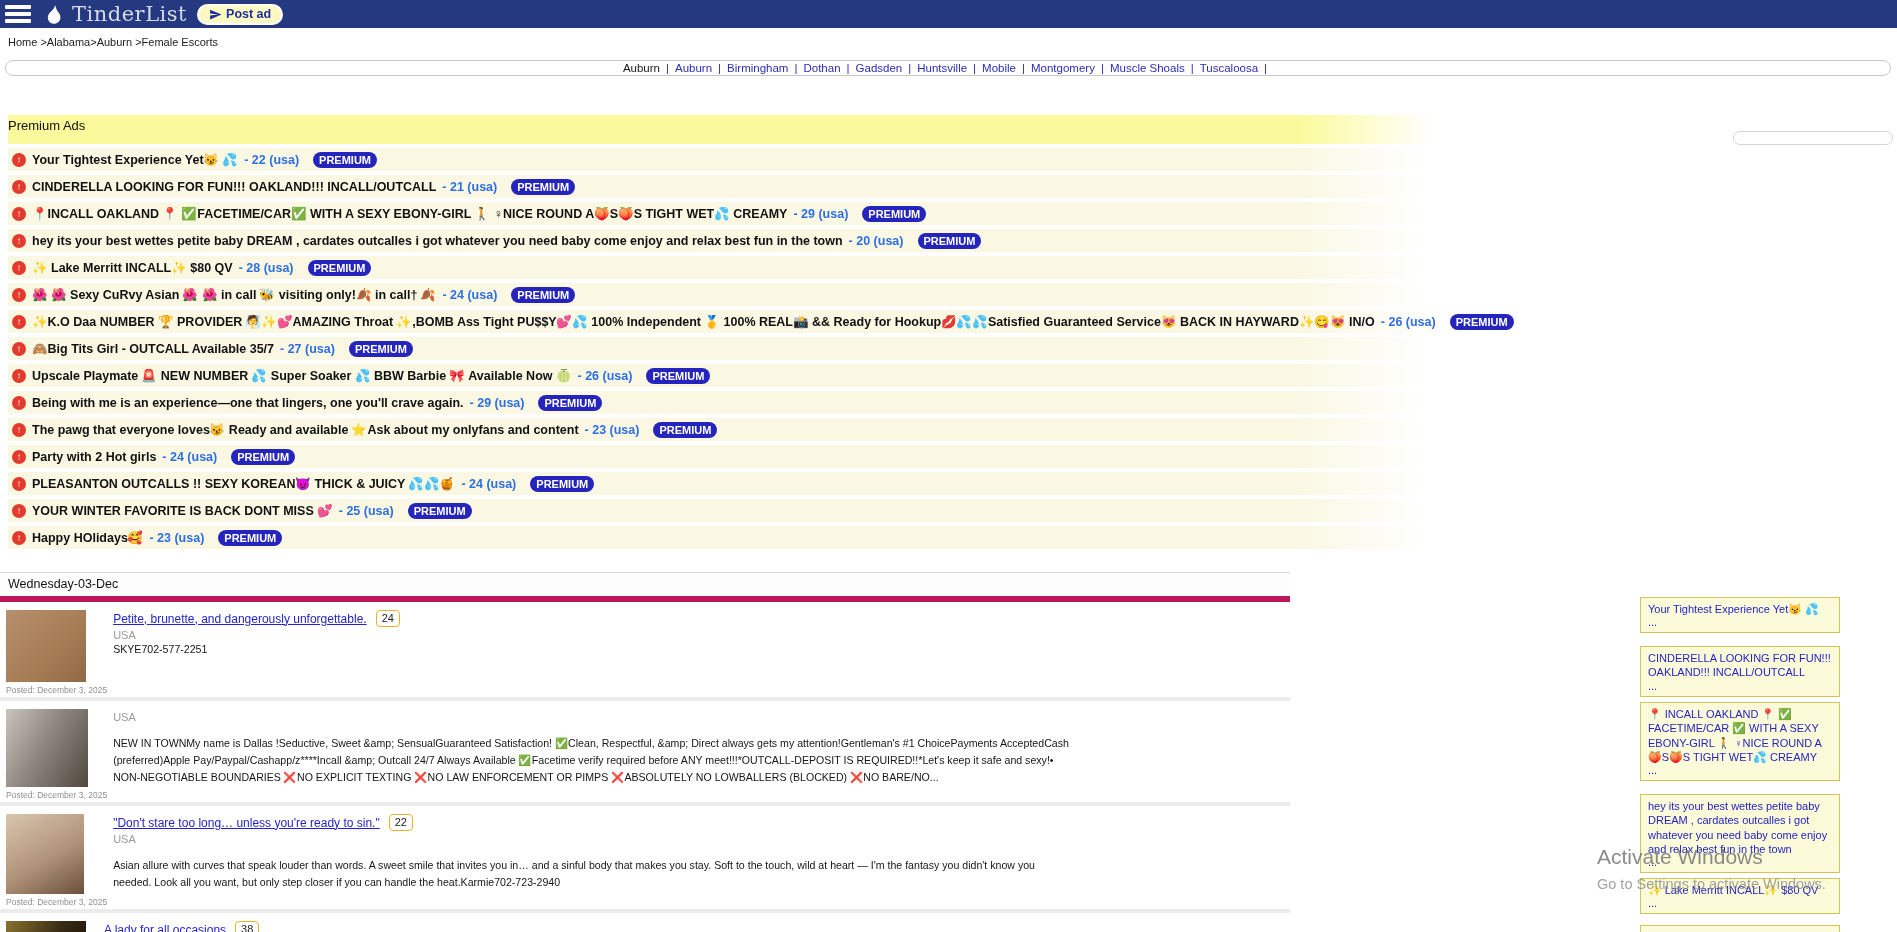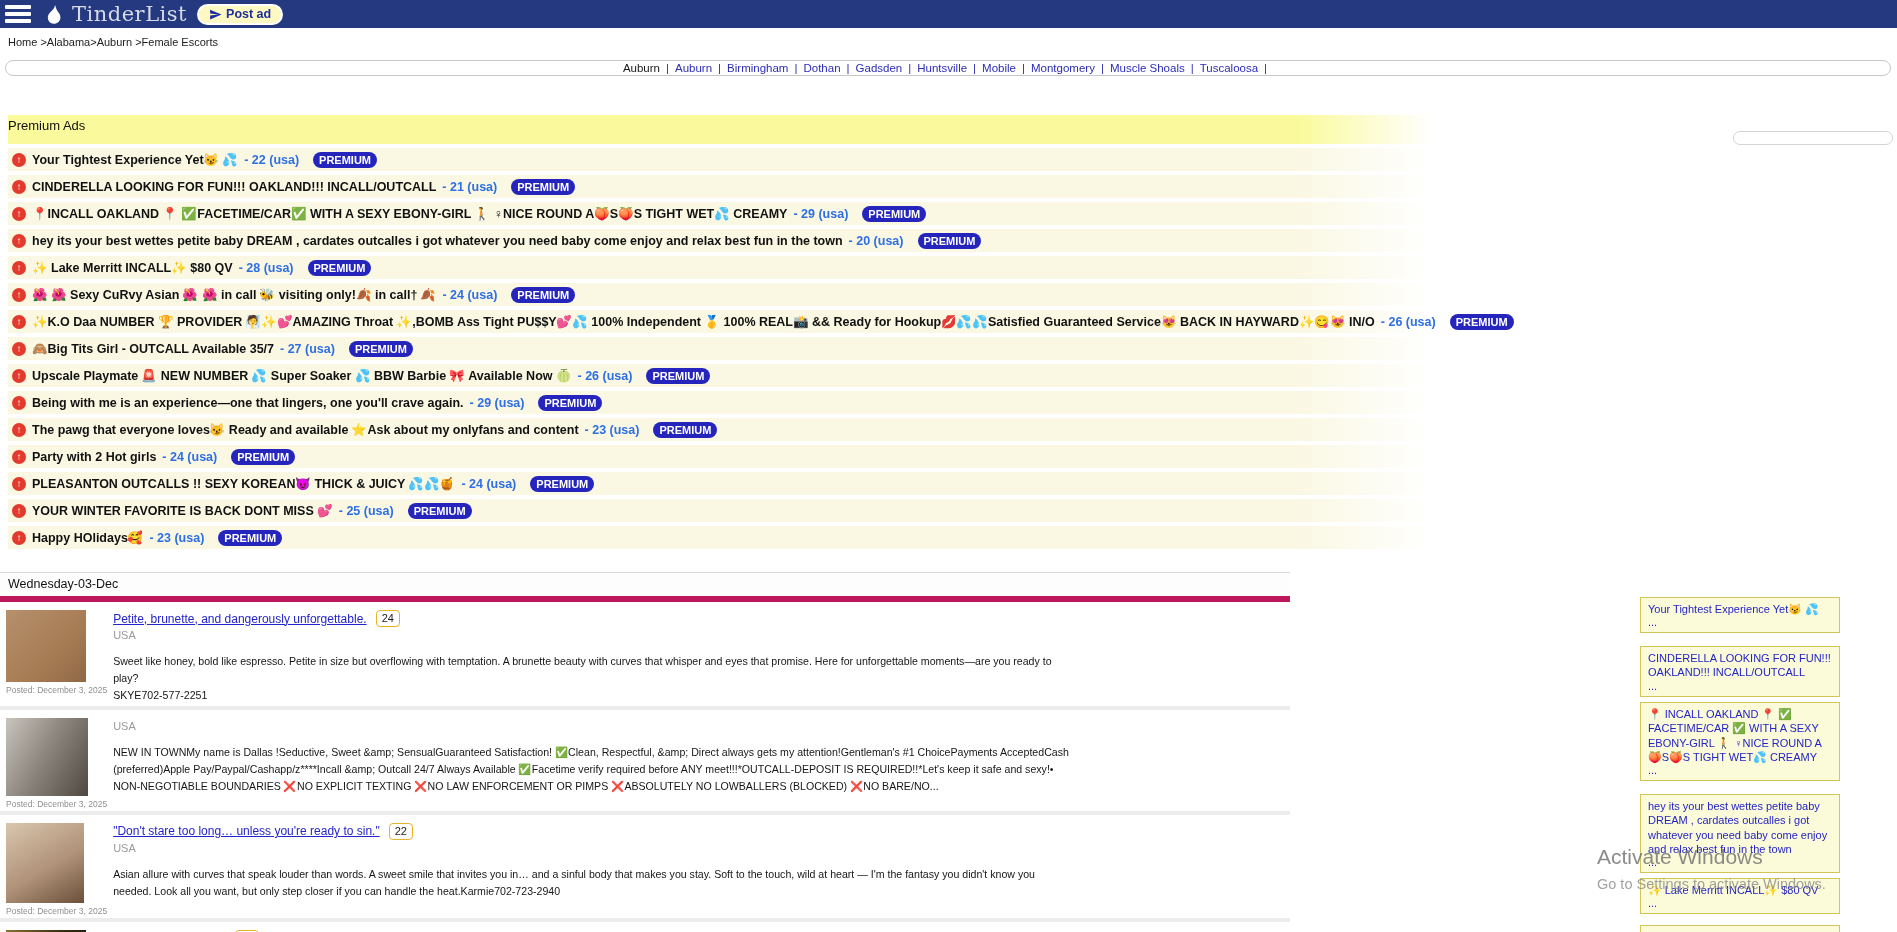--- a/index.html
+++ b/index.html
@@ -221,21 +221,20 @@
       <div class="lcol">
         <div class="thumb thumb-0"></div>
         <div class="posted">Posted: December 3, 2025</div>
       </div>
       <div class="rcol">
         <div class="ltitle-row">
           <a class="ltitle">Petite, brunette, and dangerously unforgettable.</a>
           <span class="agebadge">24</span>
         </div>
         <div class="country">USA</div>
-        <div class="desc">Sweet like honey, bold like espresso. Petite in size but overflowing with temptation. A brunette beauty with curves that whisper and eyes that promise. Here for unforgettable moments—are you ready to play?</div>
         <div class="phone">SKYE702-577-2251</div>
       </div>
     </div>
 
     <div class="listing">
       <div class="lcol">
         <div class="thumb thumb-1"></div>
         <div class="posted">Posted: December 3, 2025</div>
       </div>
       <div class="rcol">

